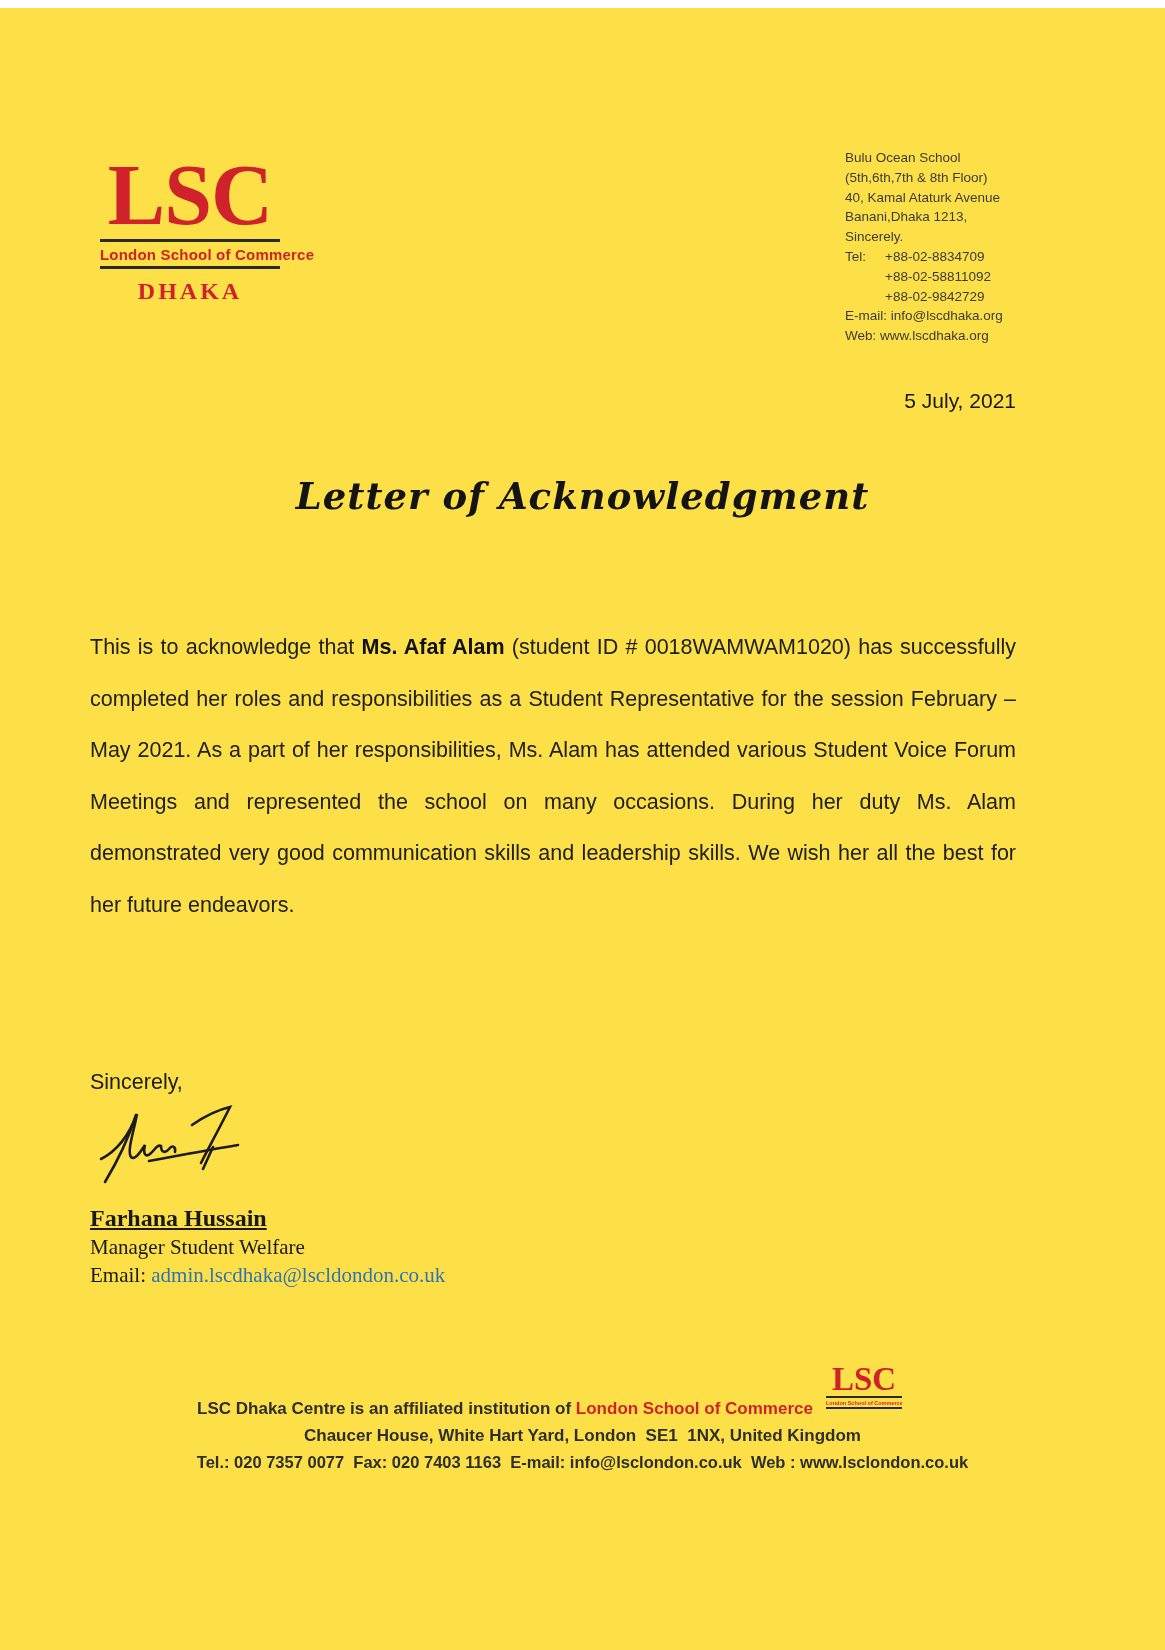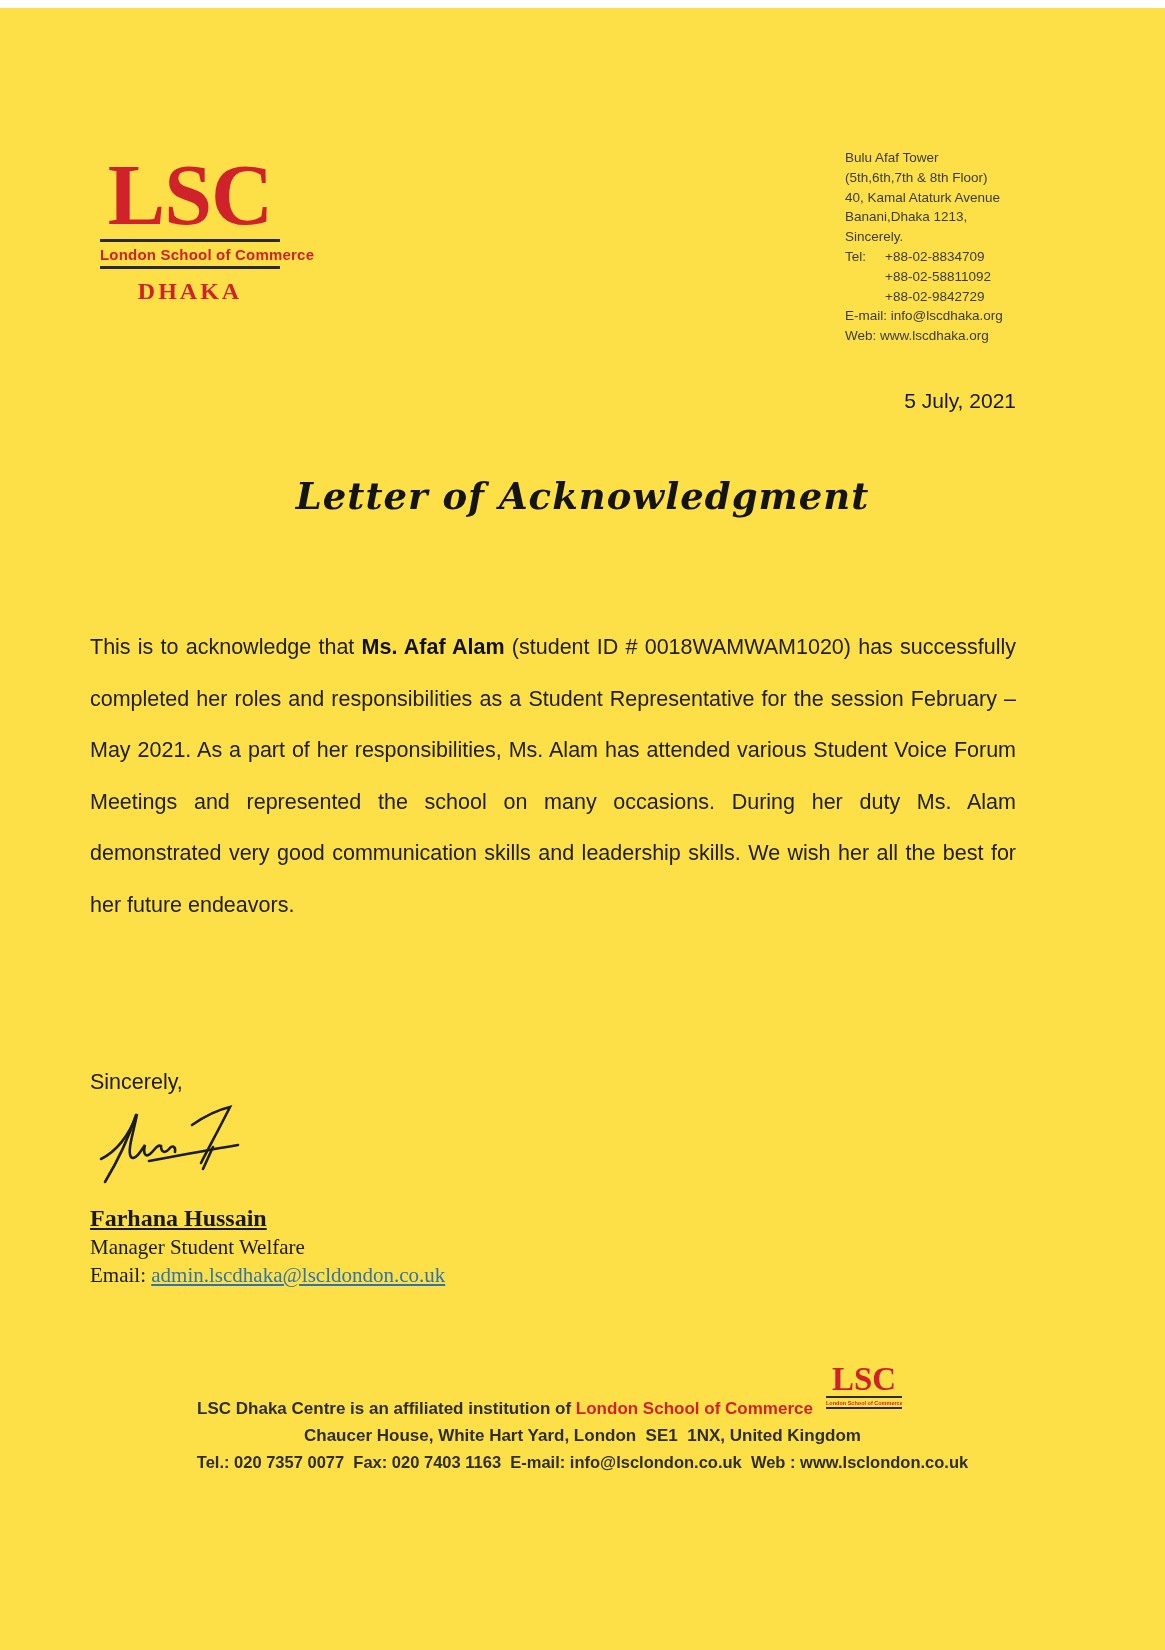--- a/index.html
+++ b/index.html
@@ -59,21 +59,21 @@
 
   
   .salutation{left:90px;top:1062px;font-size:21.5px;color:#1b1b1b;}
   .signature{left:95px;top:1090px;}
   .signer{
     left:90px;top:1196px;
     font-family:"Liberation Serif",serif;
     font-size:21px;line-height:28.5px;color:#1a1a1a;
   }
   .signer-name{font-weight:bold;font-size:24px;text-decoration:underline;}
-  .email-link{color:var(--link-blue);text-decoration:underline;cursor:pointer;}
+  .email-link{color:var(--link-blue);cursor:pointer;}
 
   
   .footer{
     left:0;right:0;top:1388px;text-align:center;
     font-size:17px;font-weight:bold;color:#2e2e2e;line-height:26.5px;
   }
   .footer div{white-space:pre;}
   .footer-line1{margin-right:155px;}
   .footer-red{color:var(--brand-red);}
   .footer-line3{font-size:16.5px;}
@@ -95,21 +95,21 @@
 
 <div class="page">
 
   <div class="abs logo">
     <div class="logo-acronym">LSC</div>
     <div class="logo-school">London School of Commerce</div>
     <div class="logo-city">DHAKA</div>
   </div>
 
   <div class="abs address">
-    <div>Bulu Afaf Tower</div>
+    <div>Bulu Ocean School</div>
     <div>(5th,6th,7th &amp; 8th Floor)</div>
     <div>40, Kamal Ataturk Avenue</div>
     <div>Banani,Dhaka 1213,</div>
     <div>Sincerely.</div>
     <div><span class="tel-label">Tel:</span><span>+88-02-8834709</span></div>
     <div class="tel-indent"><span>+88-02-58811092</span></div>
     <div class="tel-indent"><span>+88-02-9842729</span></div>
     <div>E-mail: info@lscdhaka.org</div>
     <div>Web: www.lscdhaka.org</div>
   </div>

